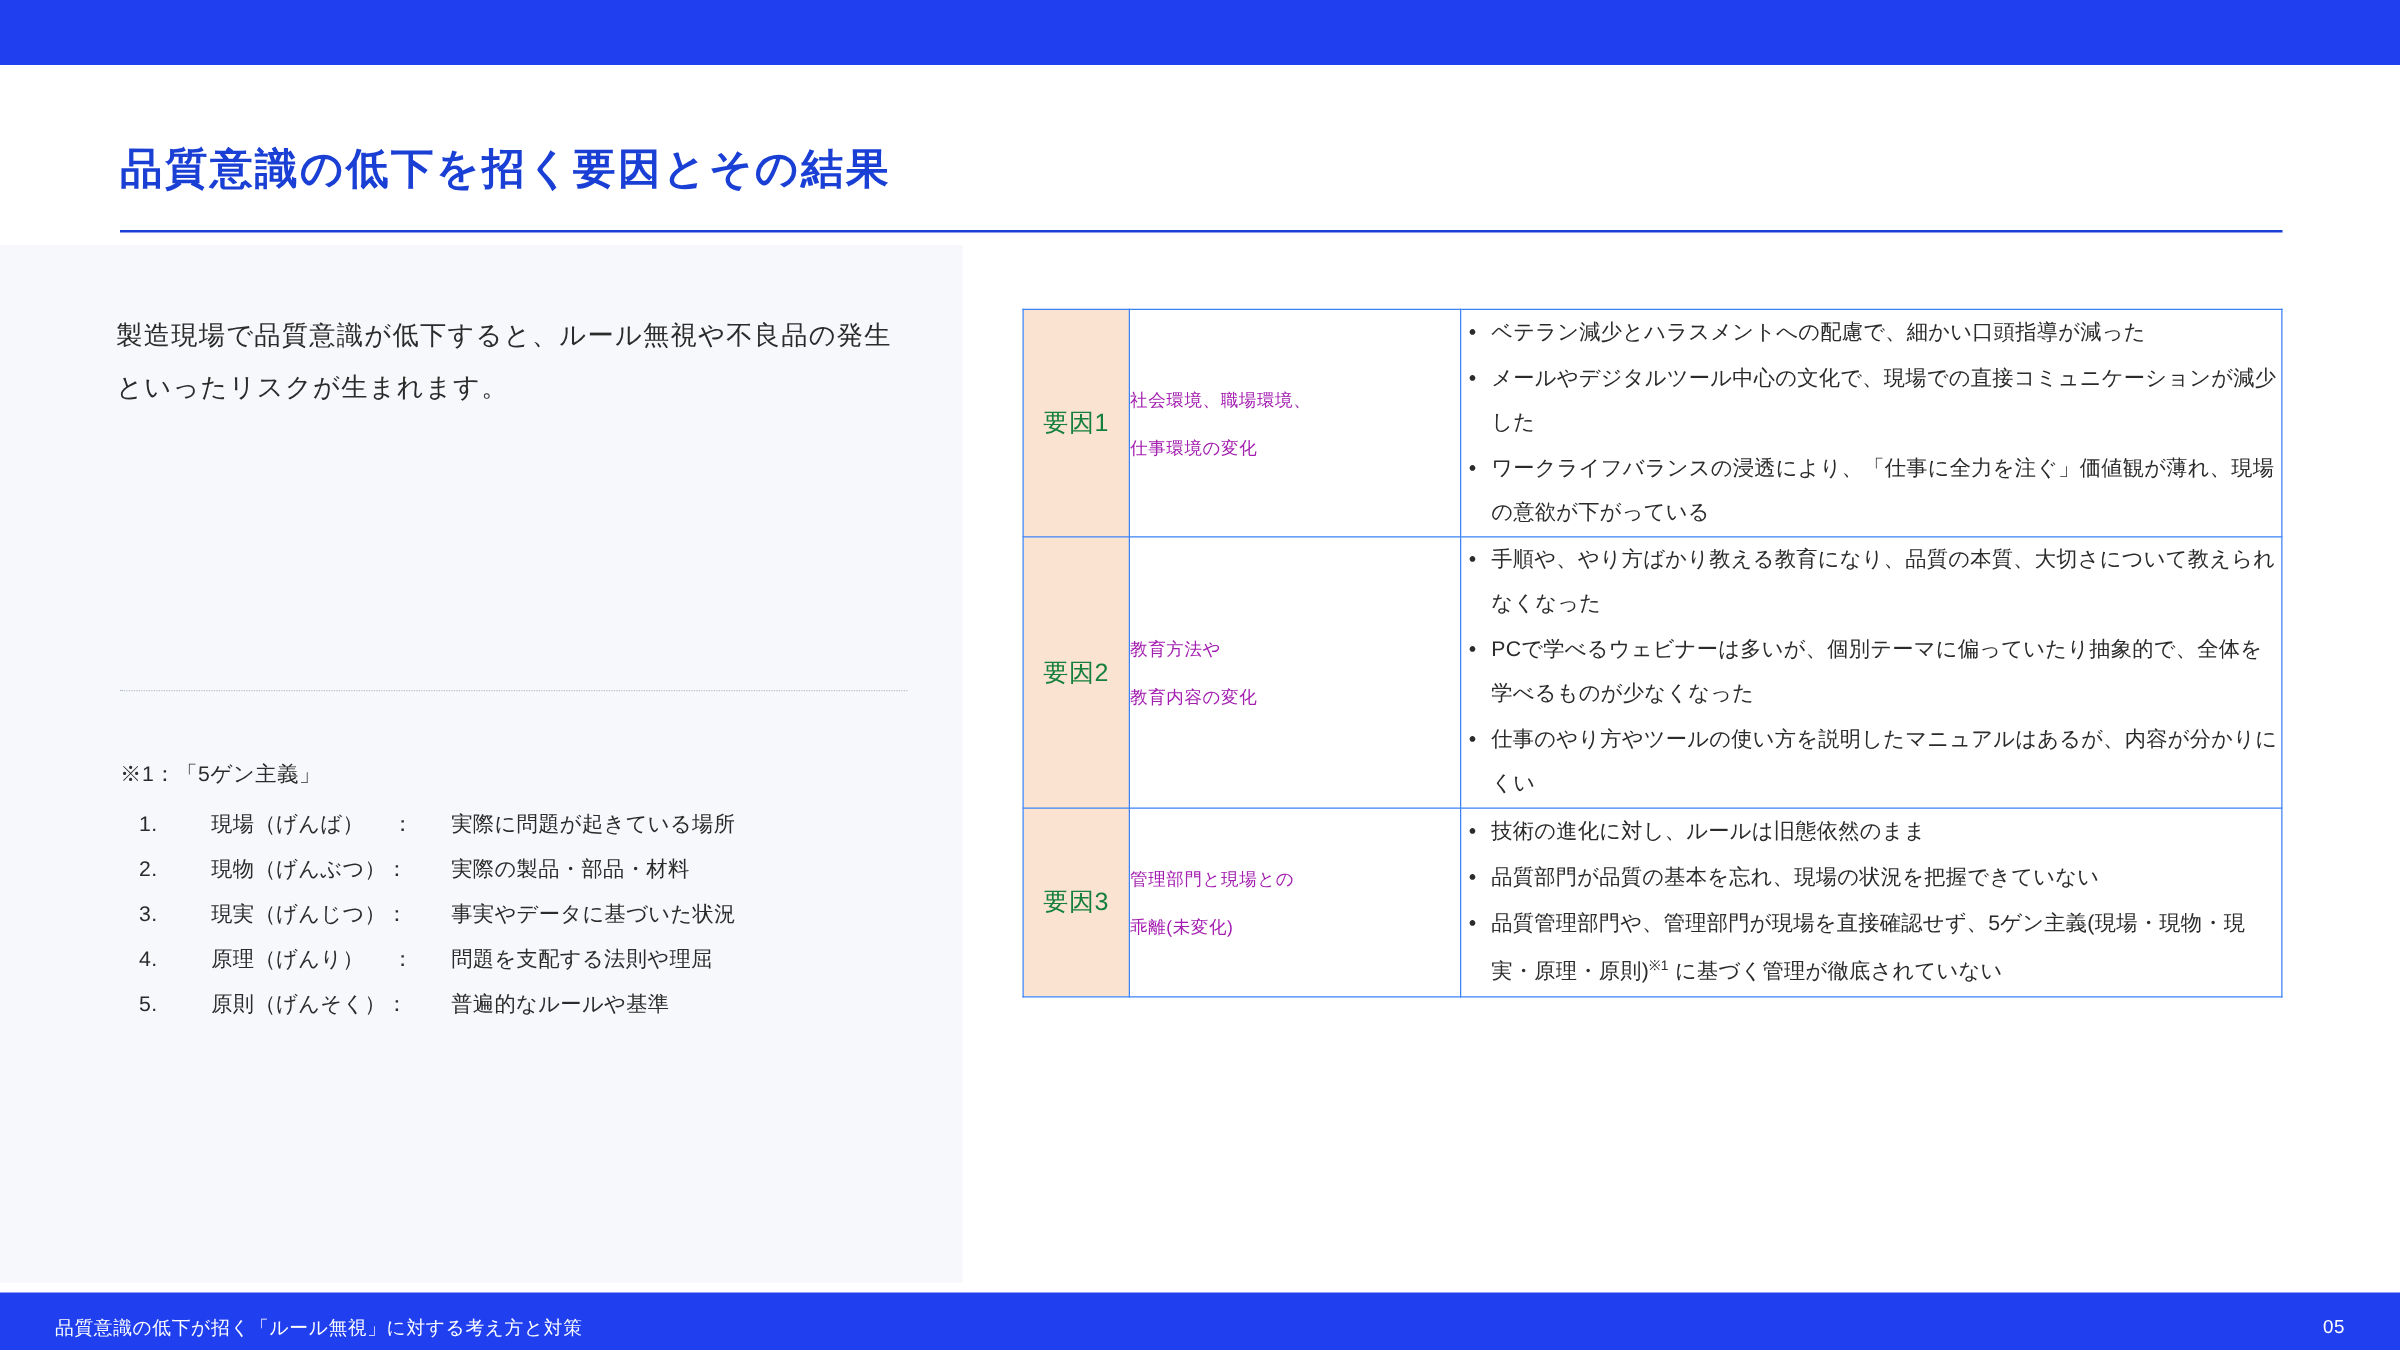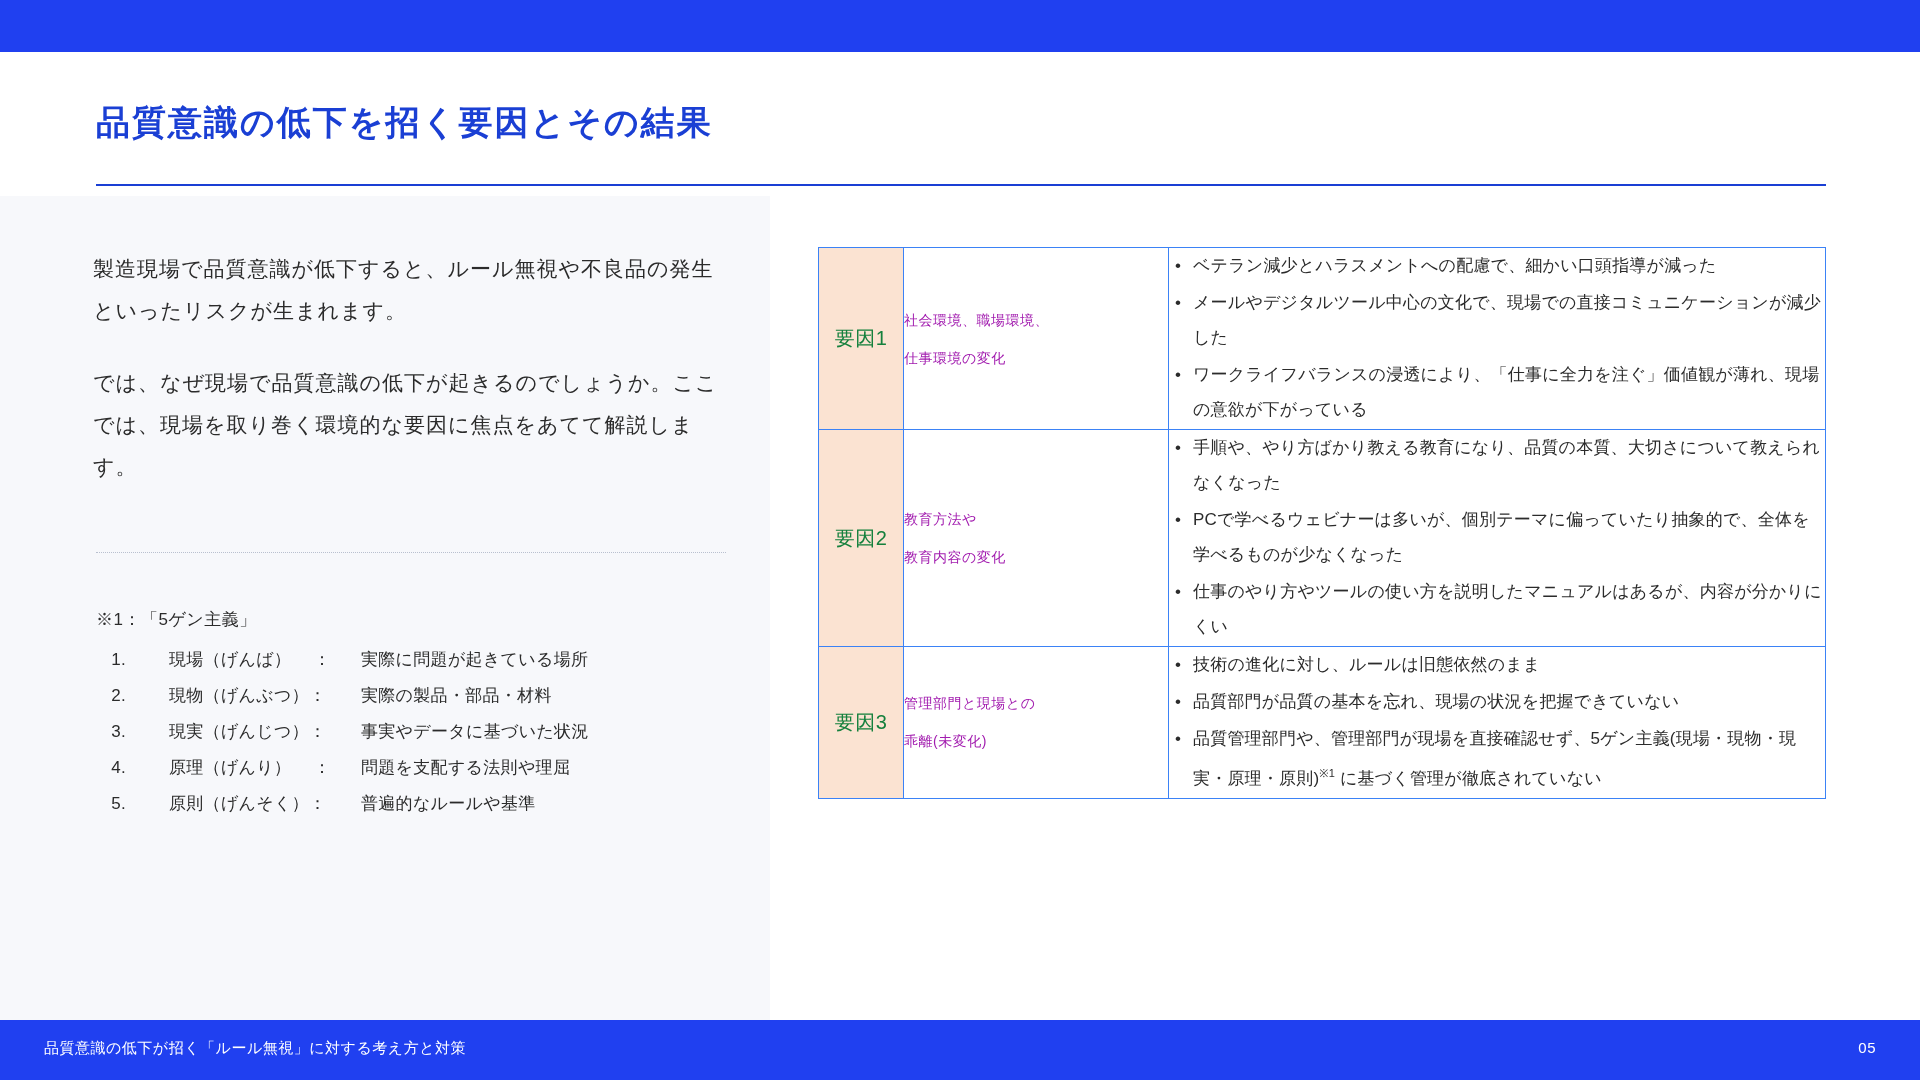--- a/index.html
+++ b/index.html
@@ -32,21 +32,21 @@
     position: absolute;
     top: 196px;
     left: 0;
     width: 770px;
     height: 830px;
     background: #f7f8fb;
   }
   
   .title {
     position: absolute;
-    top: 100px;
+    top: 112px;
     left: 96px;
     font-size: 34px;
     font-weight: bold;
     color: #1a3fd4;
     letter-spacing: 2px;
     white-space: nowrap;
     text-align: right;
   }
   .title-rule {
     position: absolute;
@@ -172,21 +172,21 @@
   sup.ref {
     font-size: 11px;
     vertical-align: super;
   }
   
   .footer-bar {
     position: absolute;
     left: 0;
     bottom: 0;
     width: 1920px;
-    height: 60px;
+    height: 46px;
     background: #2040f0;
   }
   .footer-text {
     position: absolute;
     left: 44px;
     top: 19px;
     font-size: 15px;
     color: #ffffff;
     letter-spacing: 0.5px;
   }
@@ -205,21 +205,20 @@
 <div class="slide">
 
   <div class="top-bar"></div>
   <div class="left-panel"></div>
 
   <div class="title">品質意識の低下を招く要因とその結果</div>
   <div class="title-rule"></div>
 
   <div class="lead">
     <p>製造現場で品質意識が低下すると、ルール無視や不良品の発生といったリスクが生まれます。</p>
-    <p>では、なぜ現場で品質意識の低下が起きるのでしょうか。ここでは、現場を取り巻く環境的な要因に焦点をあてて解説します。</p>
   </div>
 
   <div class="divider-dotted"></div>
 
   <div class="note-title">※1：「5ゲン主義」</div>
 
   <div class="note-list">
     <div class="note-row">
       <span class="note-num">1.</span>
       <span class="note-term">現場（げんば）　 ：</span>

